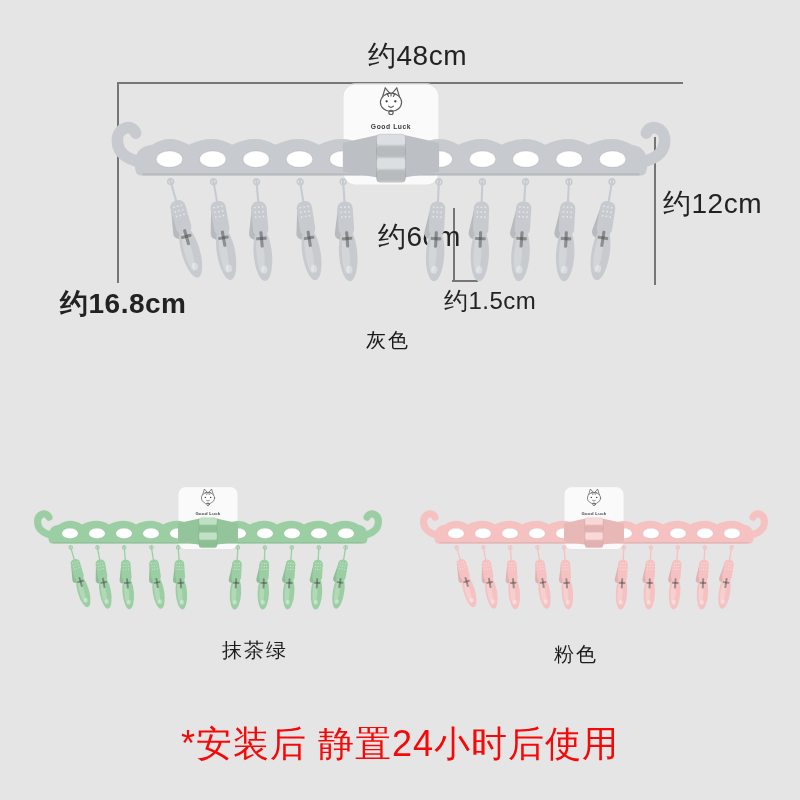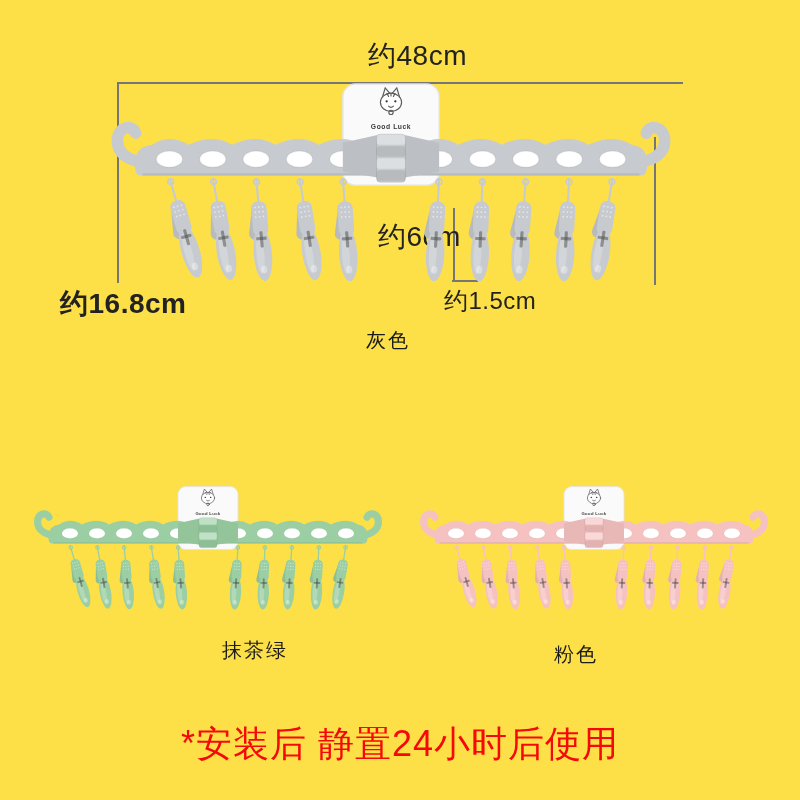--- a/index.html
+++ b/index.html
@@ -1,17 +1,17 @@
 <!DOCTYPE html>
 <html><head>
 <meta charset="utf-8">
 <style>
   html,body{margin:0;padding:0;background:#fff;}
   .canvas{
-    position:relative;width:800px;height:800px;background:#fde047;overflow:hidden;
+    position:relative;width:800px;height:800px;background:#e5e5e5;overflow:hidden;
     font-family:"Liberation Sans","DejaVu Sans",sans-serif;
   }
   .line{position:absolute;background:#767676;}
   .vline{width:1.5px;}
   .hline{height:1.5px;}
   .dim-label{
     position:absolute;color:#222;font-size:28px;line-height:1.1;white-space:nowrap;
     letter-spacing:0.5px;
   }
   .color-label{
@@ -126,20 +126,21 @@
     </defs>
   </svg>
 
   <div class="line hline" style="left:118px;top:82px;width:565px;"></div>
   <div class="line vline" style="left:117px;top:82px;height:201px;"></div>
   <div class="line vline" style="left:654px;top:137px;height:148px;"></div>
   <div class="line vline" style="left:453px;top:208px;height:73px;"></div>
   <div class="line hline" style="left:452px;top:280px;width:26px;"></div>
 
   <div class="dim-label" style="left:368px;top:41px;">约48cm</div>
+  <div class="dim-label" style="left:663px;top:189px;">约12cm</div>
   <div class="dim-label" style="left:378px;top:222px;">约6cm</div>
   <div class="dim-label" style="left:60px;top:289px;font-weight:bold;">约16.8cm</div>
   <div class="dim-label" style="left:444px;top:288px;font-size:24px;">约1.5cm</div>
 
   <svg class="product-svg" style="left: 102px; top: 83px; color: rgb(199, 203, 207);" width="578" height="212" viewBox="0 0 600 220">
     <use href="#hanger-shape"></use>
   </svg>
 
   <svg class="product-svg" style="left: 28px; top: 486px; color: rgb(155, 207, 163);" width="360" height="132" viewBox="0 0 600 220">
     <use href="#hanger-shape"></use>

